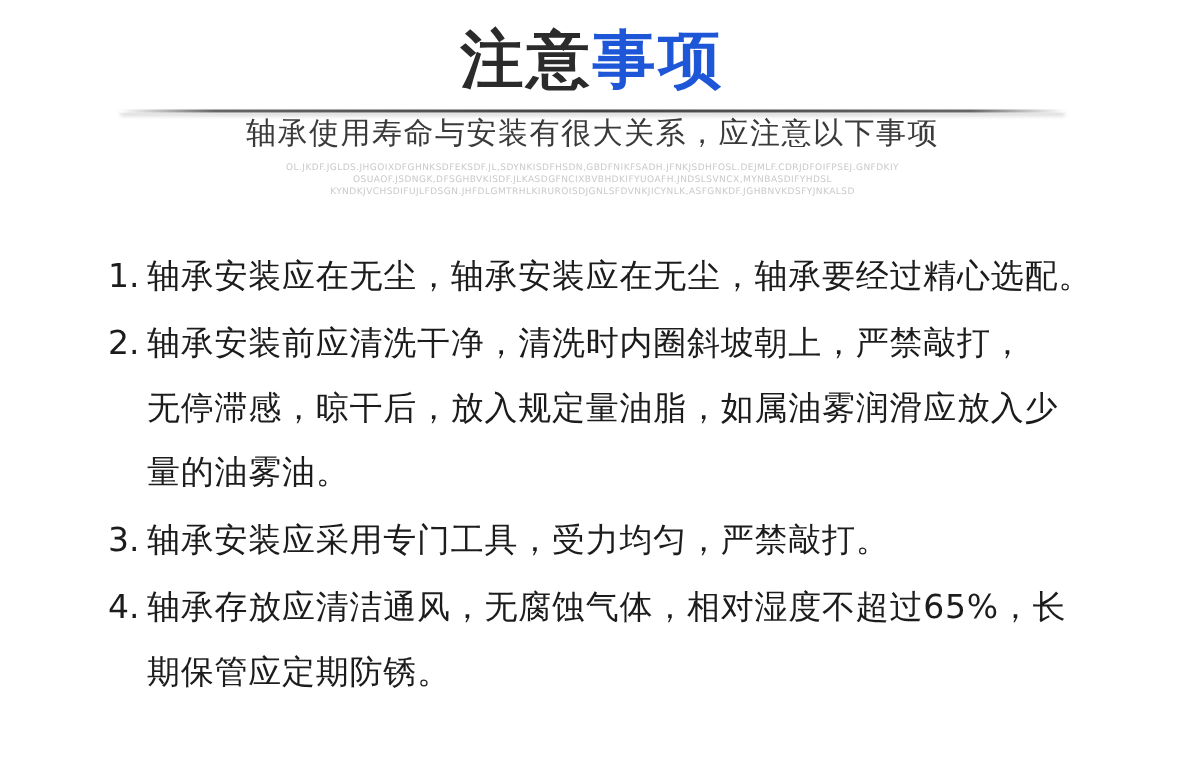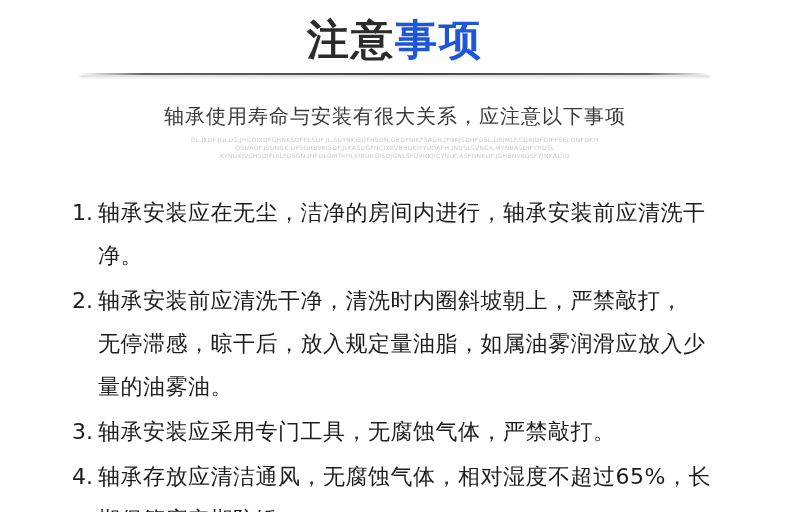--- a/index.html
+++ b/index.html
@@ -37,21 +37,21 @@
     background: linear-gradient(to right,
       rgba(90,90,90,0) 0%,
       rgba(75,75,75,0.85) 10%,
       #434343 50%,
       rgba(75,75,75,0.85) 90%,
       rgba(90,90,90,0) 100%);
     box-shadow: 0 2px 3px rgba(0,0,0,0.22);
     border-radius: 1px;
   }
   .subtitle {
-    margin-top: 28px;
+    margin-top: 0;
     text-align: center;
     font-size: 20px;
     line-height: 26px;
     color: #3a3a3a;
     letter-spacing: 1px;
   }
   .watermark {
     margin-top: 7px;
     text-align: center;
     font-size: 6px;
@@ -97,31 +97,31 @@
 
   <div class="watermark">
     <div>OL.JKDF.JGLDS.JHGOIXDFGHNKSDFEKSDF.JL,SDYNKISDFHSDN,GBDFNIKFSADH.JFNKJSDHFOSL.DEJMLF.CDRJDFOIFPSEJ.GNFDKIY</div>
     <div>OSUAOF.JSDNGK,DFSGHBVKISDF.JLKASDGFNCIXBVBHDKIFYUOAFH.JNDSLSVNCX,MYNBASDIFYHDSL</div>
     <div>KYNDKJVCHSDIFUJLFDSGN.JHFDLGMTRHLKIRUROISDJGNLSFDVNKJICYNLK,ASFGNKDF.JGHBNVKDSFYJNKALSD</div>
   </div>
 
   <div class="notes">
     <div class="note-item">
       <span class="note-num">1.</span>
-      <span class="note-text">轴承安装应在无尘，洁净的房间内进行，轴承安装前应清洗干净。</span>
+      <span class="note-text">轴承安装应在无尘，轴承安装应在无尘，轴承要经过精心选配。</span>
     </div>
     <div class="note-item">
       <span class="note-num">2.</span>
       <span class="note-text">轴承安装前应清洗干净，清洗时内圈斜坡朝上，严禁敲打，
 无停滞感，晾干后，放入规定量油脂，如属油雾润滑应放入少
 量的油雾油。</span>
     </div>
     <div class="note-item">
       <span class="note-num">3.</span>
-      <span class="note-text">轴承安装应采用专门工具，无腐蚀气体，严禁敲打。</span>
+      <span class="note-text">轴承安装应采用专门工具，受力均匀，严禁敲打。</span>
     </div>
     <div class="note-item">
       <span class="note-num">4.</span>
       <span class="note-text">轴承存放应清洁通风，无腐蚀气体，相对湿度不超过65%，长
 期保管应定期防锈。</span>
     </div>
   </div>
 
 </div>
 

